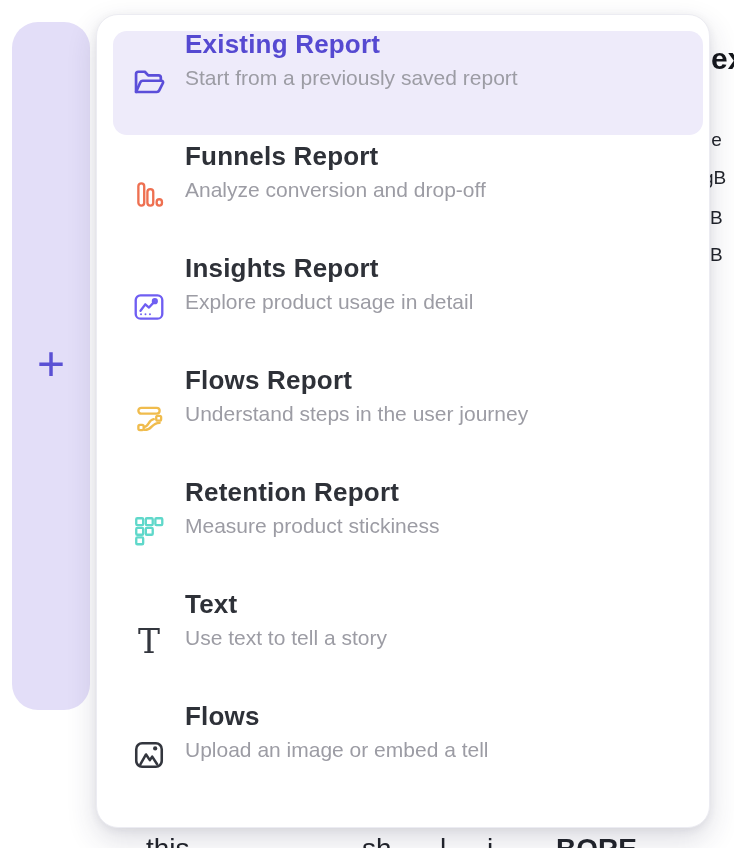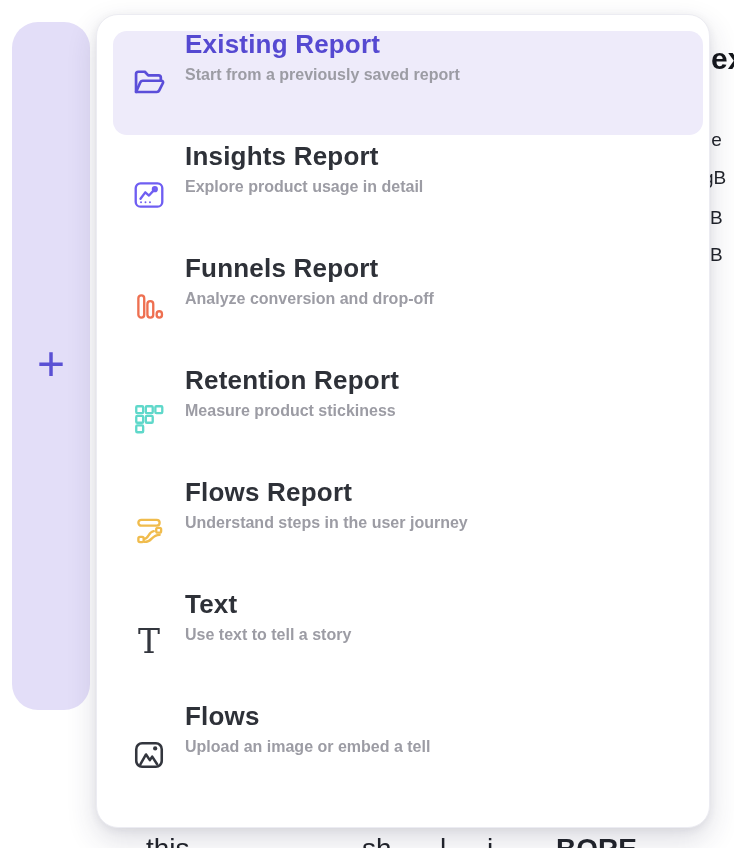--- a/index.html
+++ b/index.html
@@ -36,21 +36,21 @@
   }
   .menu-item {
     display:flex; height:104px; margin-bottom:8px;
     border-radius:14px; cursor:pointer;
   }
   .menu-item.selected { background:#eeebfa; }
   .icon-col { flex:0 0 72px; width:72px; display:flex; align-items:center; justify-content:center; }
   .item-text { display:flex; flex-direction:column; gap:10px; padding-bottom:2px; }
   .item-title { font-size:26px; font-weight:700; color:#2e3138; letter-spacing:.2px; line-height:1; }
   .menu-item.selected .item-title { color:#5549d1; }
-  .item-desc { font-size:16px; font-weight:700; color:#9c9ca4; line-height:1; }
+  .item-desc { font-size:21px; font-weight:400; color:#9c9ca4; line-height:1; }
 
   .icon-svg { display:block; }
   .ic-purple  { color:#5b4ed9; }
   .ic-violet  { color:#6f5ef2; }
   .ic-orange  { color:#ee7051; }
   .ic-yellow  { color:#f0bc4d; }
   .ic-teal    { color:#5fd8ca; }
   .ic-dark    { color:#33363e; }
   .glyph-t {
     font-family:"DejaVu Serif", serif; font-size:33px; font-weight:500;
@@ -86,79 +86,79 @@
       </svg>
     </div>
     <div class="item-text">
       <span class="item-title">Existing Report</span>
       <span class="item-desc">Start from a previously saved report</span>
     </div>
   </div>
 
   <div class="menu-item">
     <div class="icon-col">
+      <svg class="icon-svg ic-orange" width="34" height="34" viewBox="0 0 32 32" fill="none" stroke="currentColor" stroke-width="2.2" stroke-linecap="round" stroke-linejoin="round">
+        <rect x="6" y="5" width="5.5" height="21" rx="2.75"></rect>
+        <rect x="14.5" y="10.5" width="5.5" height="15.5" rx="2.75"></rect>
+        <rect x="23.2" y="20" width="5" height="6" rx="2.5"></rect>
+      </svg>
+    </div>
+    <div class="item-text">
+      <span class="item-title">Funnels Report</span>
+      <span class="item-desc">Analyze conversion and drop-off</span>
+    </div>
+  </div>
+
+  <div class="menu-item">
+    <div class="icon-col">
       <svg class="icon-svg ic-violet" width="34" height="34" viewBox="0 0 32 32" fill="none" stroke="currentColor" stroke-width="2.2" stroke-linecap="round" stroke-linejoin="round">
         <rect x="3.5" y="5" width="25" height="22" rx="4.5"></rect>
         <polyline points="8,19.5 12.5,13.5 16,16.5 21.5,10.5"></polyline>
         <circle cx="21.5" cy="10.5" r="1.8"></circle>
         <circle cx="8.5" cy="22.8" r="0.9" fill="currentColor" stroke="none"></circle>
         <circle cx="12.7" cy="22.8" r="0.9" fill="currentColor" stroke="none"></circle>
         <circle cx="16.9" cy="22.8" r="0.9" fill="currentColor" stroke="none"></circle>
       </svg>
     </div>
     <div class="item-text">
       <span class="item-title">Insights Report</span>
       <span class="item-desc">Explore product usage in detail</span>
     </div>
   </div>
 
   <div class="menu-item">
     <div class="icon-col">
-      <svg class="icon-svg ic-orange" width="34" height="34" viewBox="0 0 32 32" fill="none" stroke="currentColor" stroke-width="2.2" stroke-linecap="round" stroke-linejoin="round">
-        <rect x="6" y="5" width="5.5" height="21" rx="2.75"></rect>
-        <rect x="14.5" y="10.5" width="5.5" height="15.5" rx="2.75"></rect>
-        <rect x="23.2" y="20" width="5" height="6" rx="2.5"></rect>
+      <svg class="icon-svg ic-yellow" width="34" height="34" viewBox="0 0 32 32" fill="none" stroke="currentColor" stroke-width="2.2" stroke-linecap="round" stroke-linejoin="round">
+        <rect x="6" y="5.5" width="20" height="5.5" rx="2.75"></rect>
+        <rect x="6" y="21.5" width="5" height="5" rx="1.5"></rect>
+        <rect x="22.8" y="13" width="4.6" height="4.6" rx="1.3"></rect>
+        <path d="M11.5 23.5 C16 23.5 15.2 16.8 20.5 16.2"></path>
+        <path d="M12 26.3 C19.5 26.3 17.5 19.8 26 19.6"></path>
       </svg>
     </div>
     <div class="item-text">
-      <span class="item-title">Funnels Report</span>
-      <span class="item-desc">Analyze conversion and drop-off</span>
+      <span class="item-title">Flows Report</span>
+      <span class="item-desc">Understand steps in the user journey</span>
     </div>
   </div>
 
   <div class="menu-item">
     <div class="icon-col">
       <svg class="icon-svg ic-teal" width="34" height="34" viewBox="0 0 32 32" fill="none" stroke="currentColor" stroke-width="2.2" stroke-linejoin="round">
         <rect x="4" y="4" width="6.5" height="6.5" rx="1"></rect>
         <rect x="13" y="4" width="6.5" height="6.5" rx="1"></rect>
         <rect x="22" y="4" width="6.5" height="6.5" rx="1"></rect>
         <rect x="4" y="13" width="6.5" height="6.5" rx="1"></rect>
         <rect x="13" y="13" width="6.5" height="6.5" rx="1"></rect>
         <rect x="4" y="22" width="6.5" height="6.5" rx="1"></rect>
       </svg>
     </div>
     <div class="item-text">
       <span class="item-title">Retention Report</span>
       <span class="item-desc">Measure product stickiness</span>
-    </div>
-  </div>
-
-  <div class="menu-item">
-    <div class="icon-col">
-      <svg class="icon-svg ic-yellow" width="34" height="34" viewBox="0 0 32 32" fill="none" stroke="currentColor" stroke-width="2.2" stroke-linecap="round" stroke-linejoin="round">
-        <rect x="6" y="5.5" width="20" height="5.5" rx="2.75"></rect>
-        <rect x="6" y="21.5" width="5" height="5" rx="1.5"></rect>
-        <rect x="22.8" y="13" width="4.6" height="4.6" rx="1.3"></rect>
-        <path d="M11.5 23.5 C16 23.5 15.2 16.8 20.5 16.2"></path>
-        <path d="M12 26.3 C19.5 26.3 17.5 19.8 26 19.6"></path>
-      </svg>
-    </div>
-    <div class="item-text">
-      <span class="item-title">Flows Report</span>
-      <span class="item-desc">Understand steps in the user journey</span>
     </div>
   </div>
 
   <div class="menu-item">
     <div class="icon-col">
       <span class="glyph-t">T</span>
     </div>
     <div class="item-text">
       <span class="item-title">Text</span>
       <span class="item-desc">Use text to tell a story</span>

